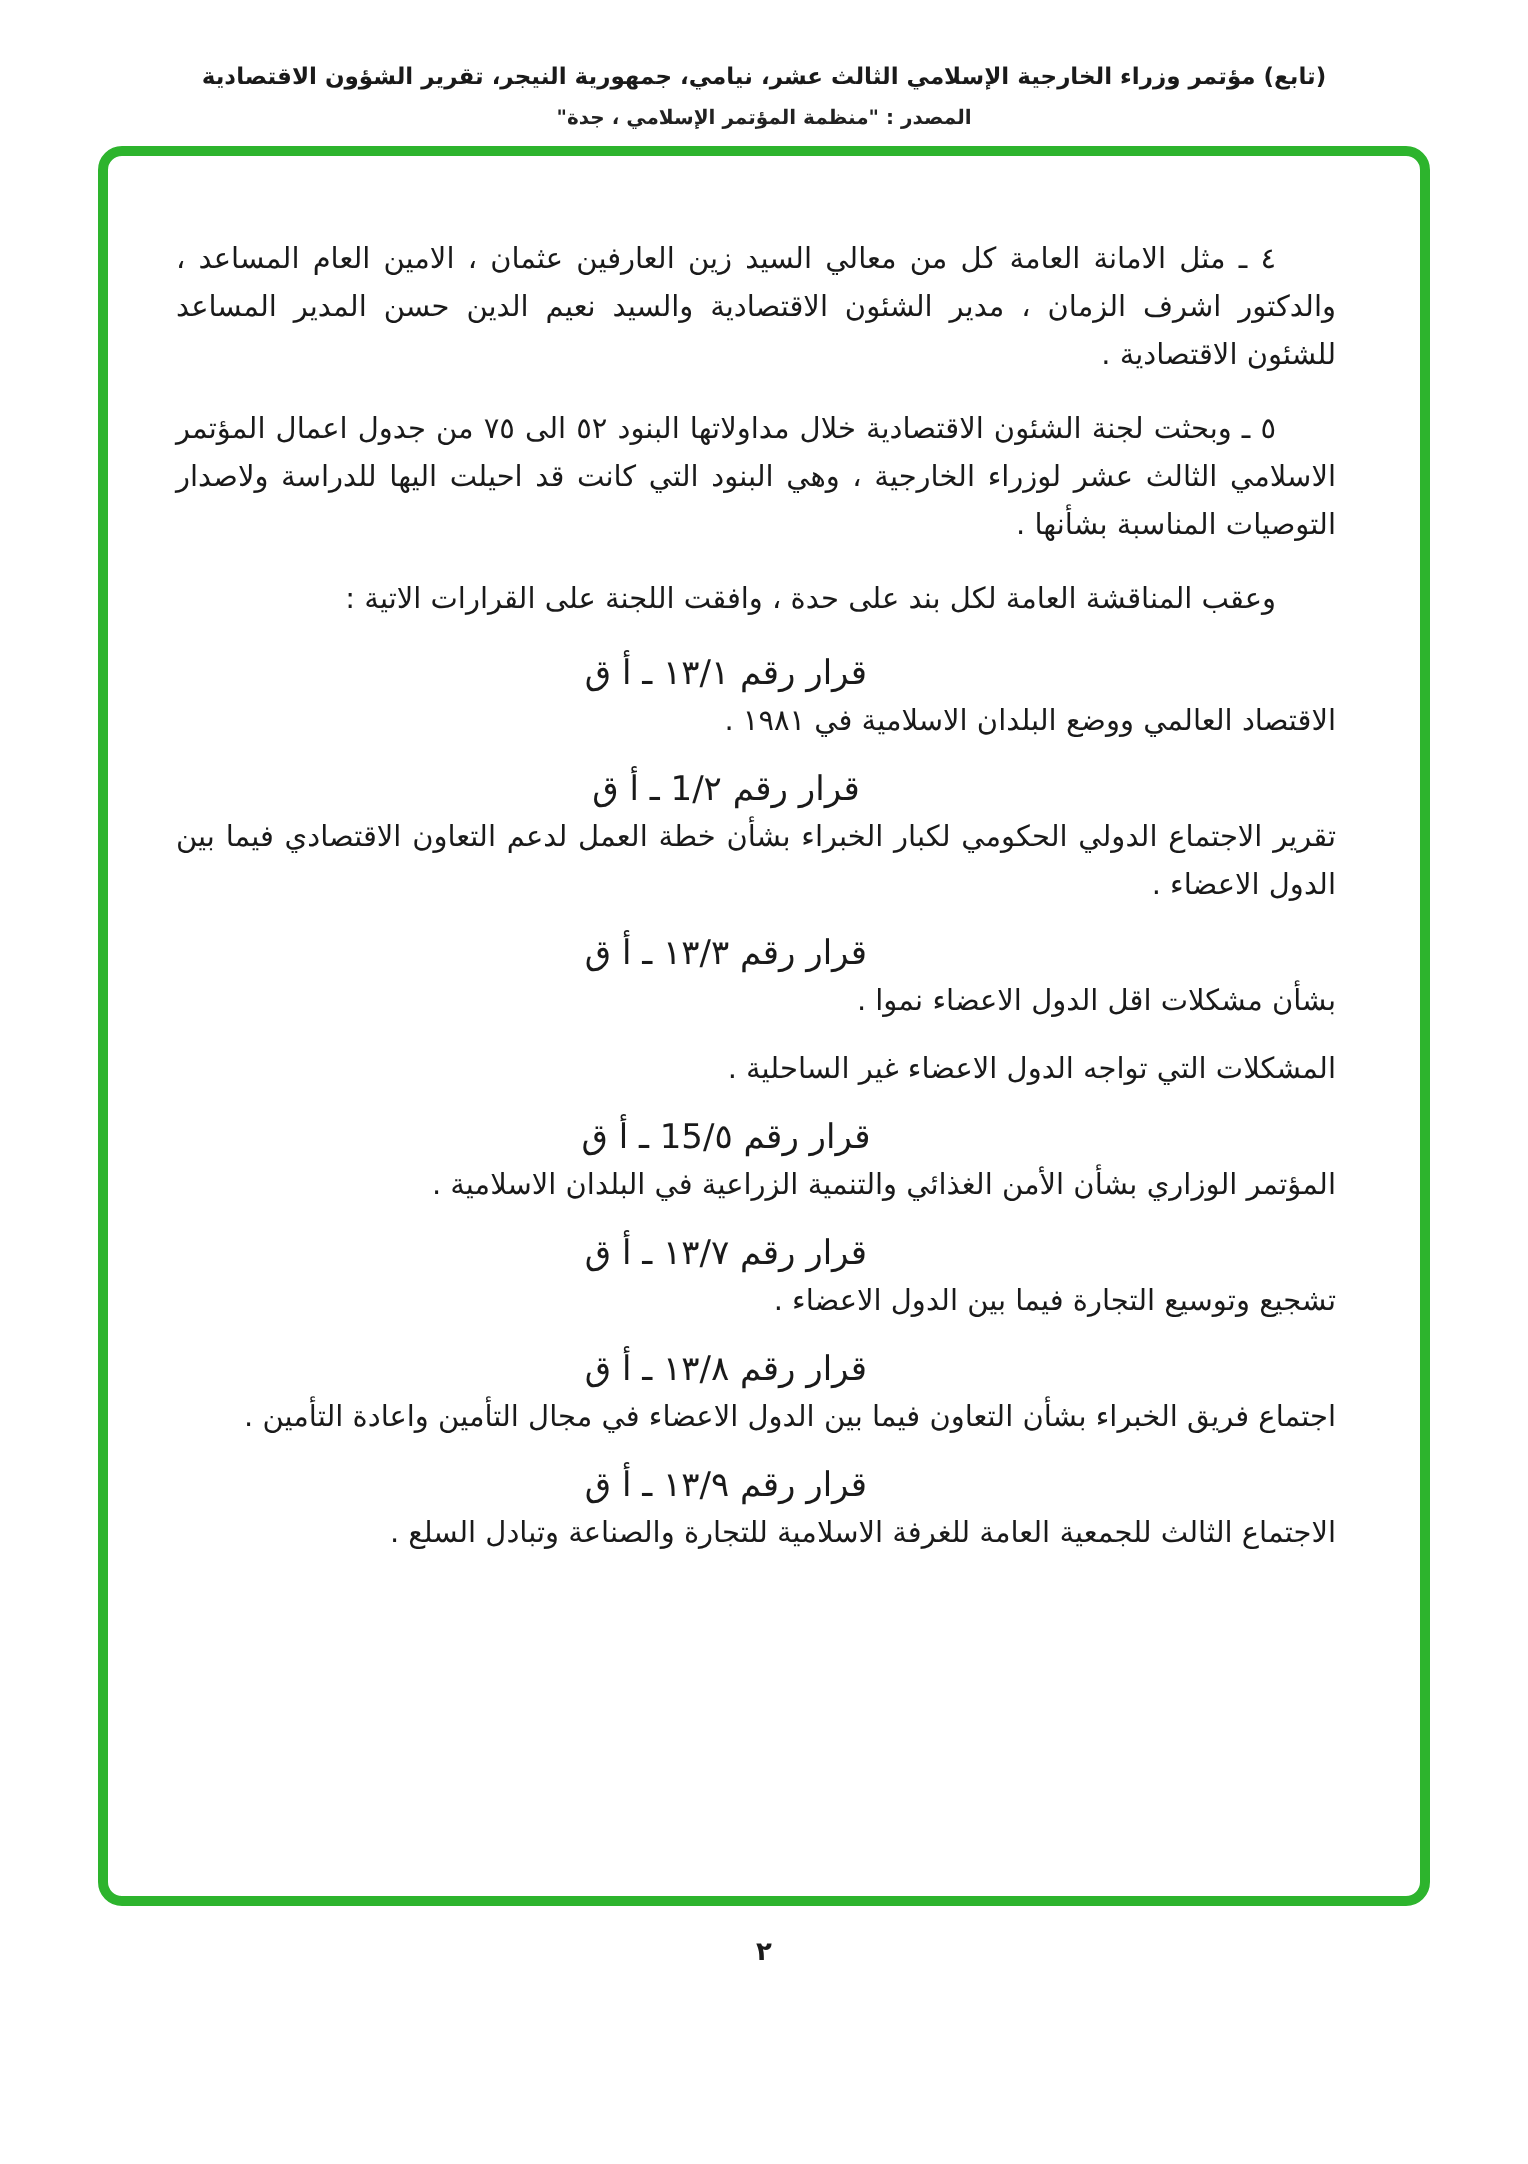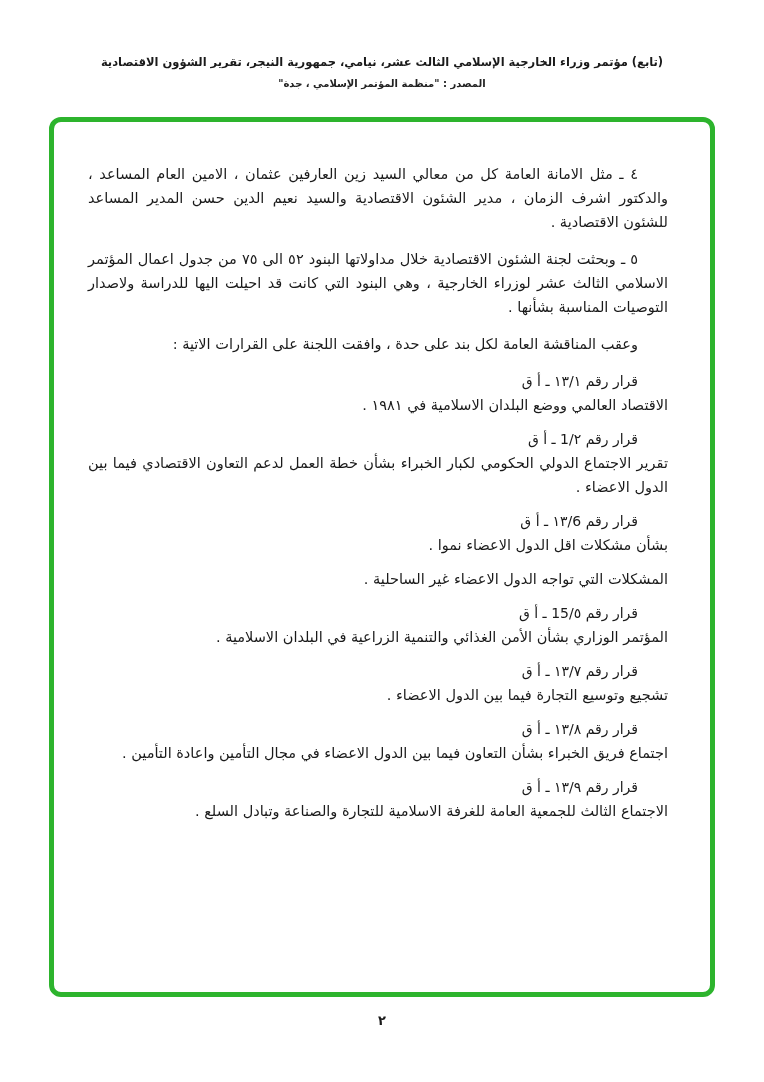--- a/index.html
+++ b/index.html
@@ -7,37 +7,37 @@
   body {
     width: 764px;
     height: 1082px;
     margin: 0 auto;
     font-family: "DejaVu Sans", sans-serif;
     color: #1a1a1a;
     direction: rtl;
     position: relative;
   }
   .scan-header {
-    padding-top: 54px;
+    padding-top: 30px;
     text-align: center;
     font-weight: bold;
     font-size: 11.5px;
     line-height: 1.5;
   }
   .scan-source {
     text-align: center;
     font-weight: bold;
     font-size: 10px;
     margin-top: 7px;
     color: #222;
   }
   .green-box {
     width: 666px;
     min-height: 880px;
-    margin: 28px auto 0 auto;
+    margin: 8px auto 0 auto;
     border: 5px solid #2db42d;
     border-radius: 12px;
     padding: 40px 42px 36px 34px;
   }
   .body-text { font-size: 14.5px; line-height: 24px; }
   .para {
     text-align: justify;
     text-indent: 30px;
     margin-bottom: 13px;
     line-height: 24px;
@@ -46,22 +46,23 @@
   .intro-line {
     text-indent: 30px;
     margin-bottom: 13px;
     line-height: 24px;
     font-size: 14.5px;
   }
   .resolution { margin-bottom: 10px; }
   .res-title {
     padding-right: 30px;
     line-height: 24px;
-    font-size: 14px;
+    font-size: 17px;
     white-space: nowrap;
+    text-align: center;
   }
   .res-desc {
     text-align: justify;
     line-height: 24px;
     font-size: 14.5px;
   }
   .page-number {
     text-align: center;
     font-size: 13px;
     font-weight: bold;
@@ -84,21 +85,21 @@
 
     <div class="resolution">
       <div class="res-title">قرار رقم ١٣/١ ـ أ ق</div>
       <div class="res-desc">الاقتصاد العالمي ووضع البلدان الاسلامية في ١٩٨١ .</div>
     </div>
     <div class="resolution">
       <div class="res-title">قرار رقم 1/٢ ـ أ ق</div>
       <div class="res-desc">تقرير الاجتماع الدولي الحكومي لكبار الخبراء بشأن خطة العمل لدعم التعاون الاقتصادي فيما بين الدول الاعضاء .</div>
     </div>
     <div class="resolution">
-      <div class="res-title">قرار رقم ١٣/6 ـ أ ق</div>
+      <div class="res-title">قرار رقم ١٣/٣ ـ أ ق</div>
       <div class="res-desc">بشأن مشكلات اقل الدول الاعضاء نموا .</div>
     </div>
     <div class="resolution">
       <div class="res-desc">المشكلات التي تواجه الدول الاعضاء غير الساحلية .</div>
     </div>
     <div class="resolution">
       <div class="res-title">قرار رقم 15/٥ ـ أ ق</div>
       <div class="res-desc">المؤتمر الوزاري بشأن الأمن الغذائي والتنمية الزراعية في البلدان الاسلامية .</div>
     </div>
     <div class="resolution">

